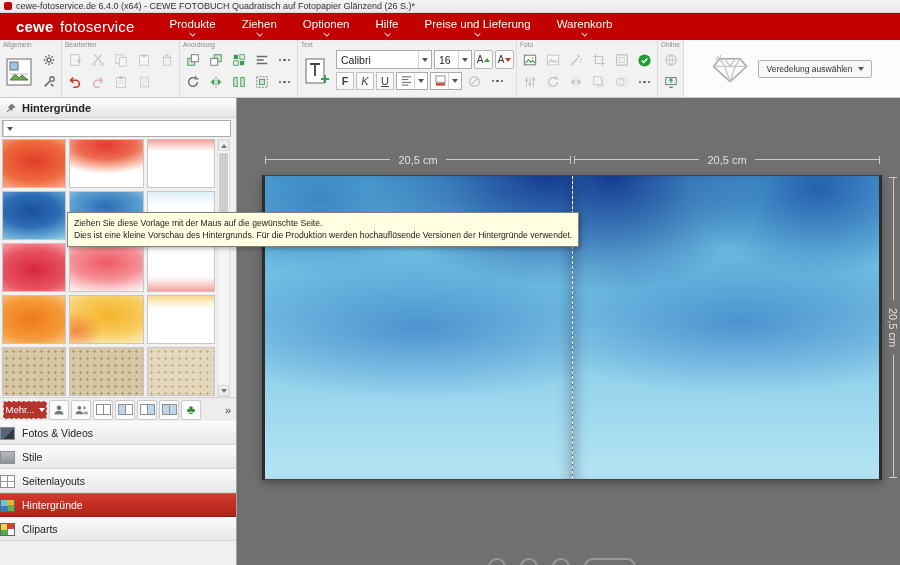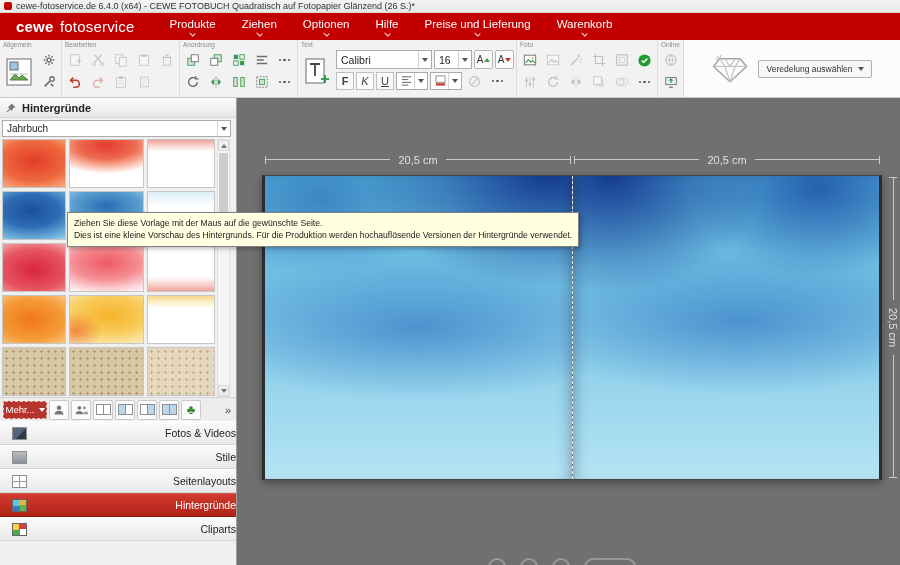--- a/index.html
+++ b/index.html
@@ -115,23 +115,23 @@
   .mini-btn { width:20px; height:20px; border:1px solid #c9c9c9; background:#fbfbfb;
     border-radius:2px; display:flex; align-items:center; justify-content:center; }
   .spread-ic { width:15px; height:11px; background:#fff; border:1px solid #8f8f8f; display:flex; }
   .spread-ic i { flex:1; } .spread-ic i:first-child { border-right:1px solid #8f8f8f; }
   .spread-ic.fill i:first-child { background:#bcd6ea; }
   .spread-ic.fill2 i:last-child { background:#bcd6ea; }
   .clover { color:#2e8b2e; font-size:13px; line-height:1; }
   .chev-r { margin-left:auto; font-size:11px; color:#444; padding-right:2px; }
 
   .nav { position:absolute; left:0; top:323px; width:100%; }
-  .nav-item { height:24px; display:flex; align-items:center; gap:7px; padding-left:12px;
+  .nav-item { height:24px; display:flex; align-items:center; gap:7px; padding-left:0;
     font-size:10.5px; color:#222; background:linear-gradient(#fafafa,#e9e9e9);
-    border-top:1px solid #ffffff; border-bottom:1px solid #d5d5d5;justify-content:space-between; }
+    border-top:1px solid #ffffff; border-bottom:1px solid #d5d5d5; }
   .nav-item.active { background:linear-gradient(#d23a2e,#b02318); color:#fff;
     border-top-color:#d8584e; border-bottom-color:#8f1c12; }
   .nav-ic { width:15px; height:13px; border:1px solid #8f8f8f; flex:0 0 auto; }
   .ni-photos { background:linear-gradient(135deg,#53657a 0 55%, #2e3a46 55%); }
   .ni-styles { background:linear-gradient(#b9bec4,#8c9298); }
   .ni-book { background:linear-gradient(90deg,#ffffff 46%, #9a9a9a 46% 54%, #ffffff 54%); }
   .ni-layout { background:#fff;
     background-image:linear-gradient(#9a9a9a,#9a9a9a),linear-gradient(#9a9a9a,#9a9a9a);
     background-size:1px 100%,100% 1px; background-position:50% 0,0 50%; background-repeat:no-repeat; }
   .ni-bg { background:conic-gradient(#e8b33a 0 25%, #67b346 0 50%, #3a79c3 0 75%, #5bc8d8 0); border-color:#666; }
@@ -602,21 +602,20 @@
   <div class="sidebar">
     <div class="panel-head">
       <svg width="12" height="12" viewBox="0 0 16 16">
           <path d="M9 2l5 5-3 1-2 4-2-2-4 4-1-1 4-4-2-2z" fill="#7a7a7a"></path>
         </svg>
       <span>Hintergründe</span>
     </div>
 
     <div class="cat-combo">
       <span class="combo">
-        <span class="cval">Jahrbuch</span>
         <span class="carr">
             <span class="tri-dn"></span>
           </span>
       </span>
     </div>
 
     <div class="thumbs">
       <div class="thumb t-red-full"></div>
       <div class="thumb t-red-top"></div>
       <div class="thumb t-pink-strip"></div>

